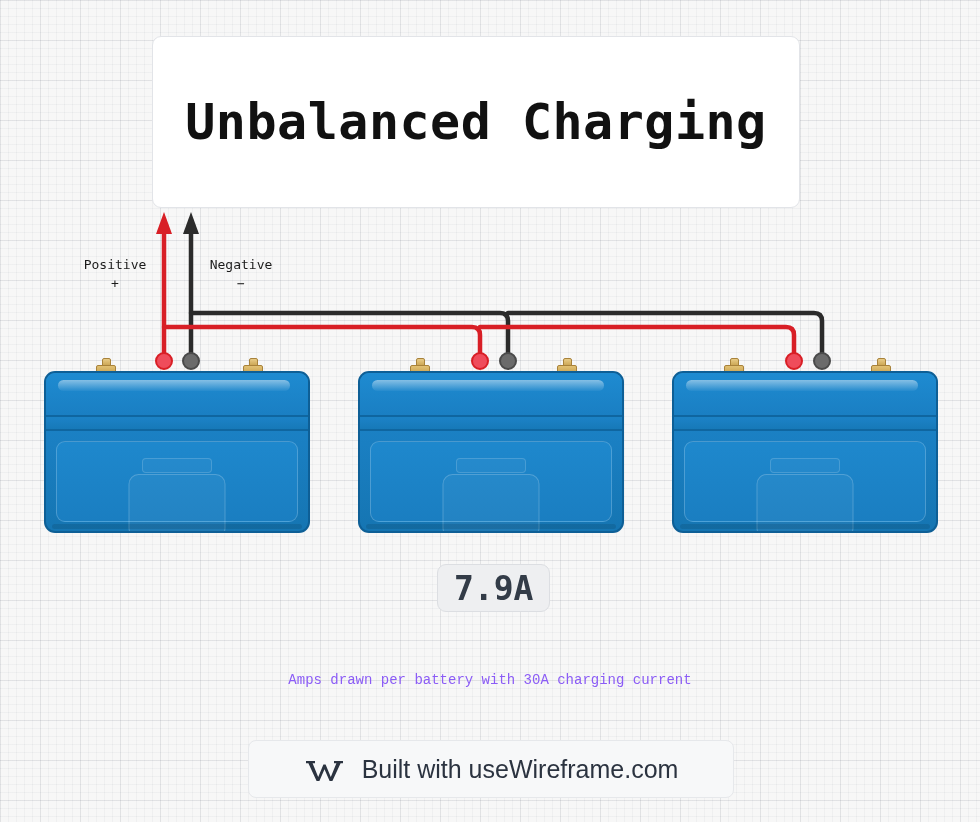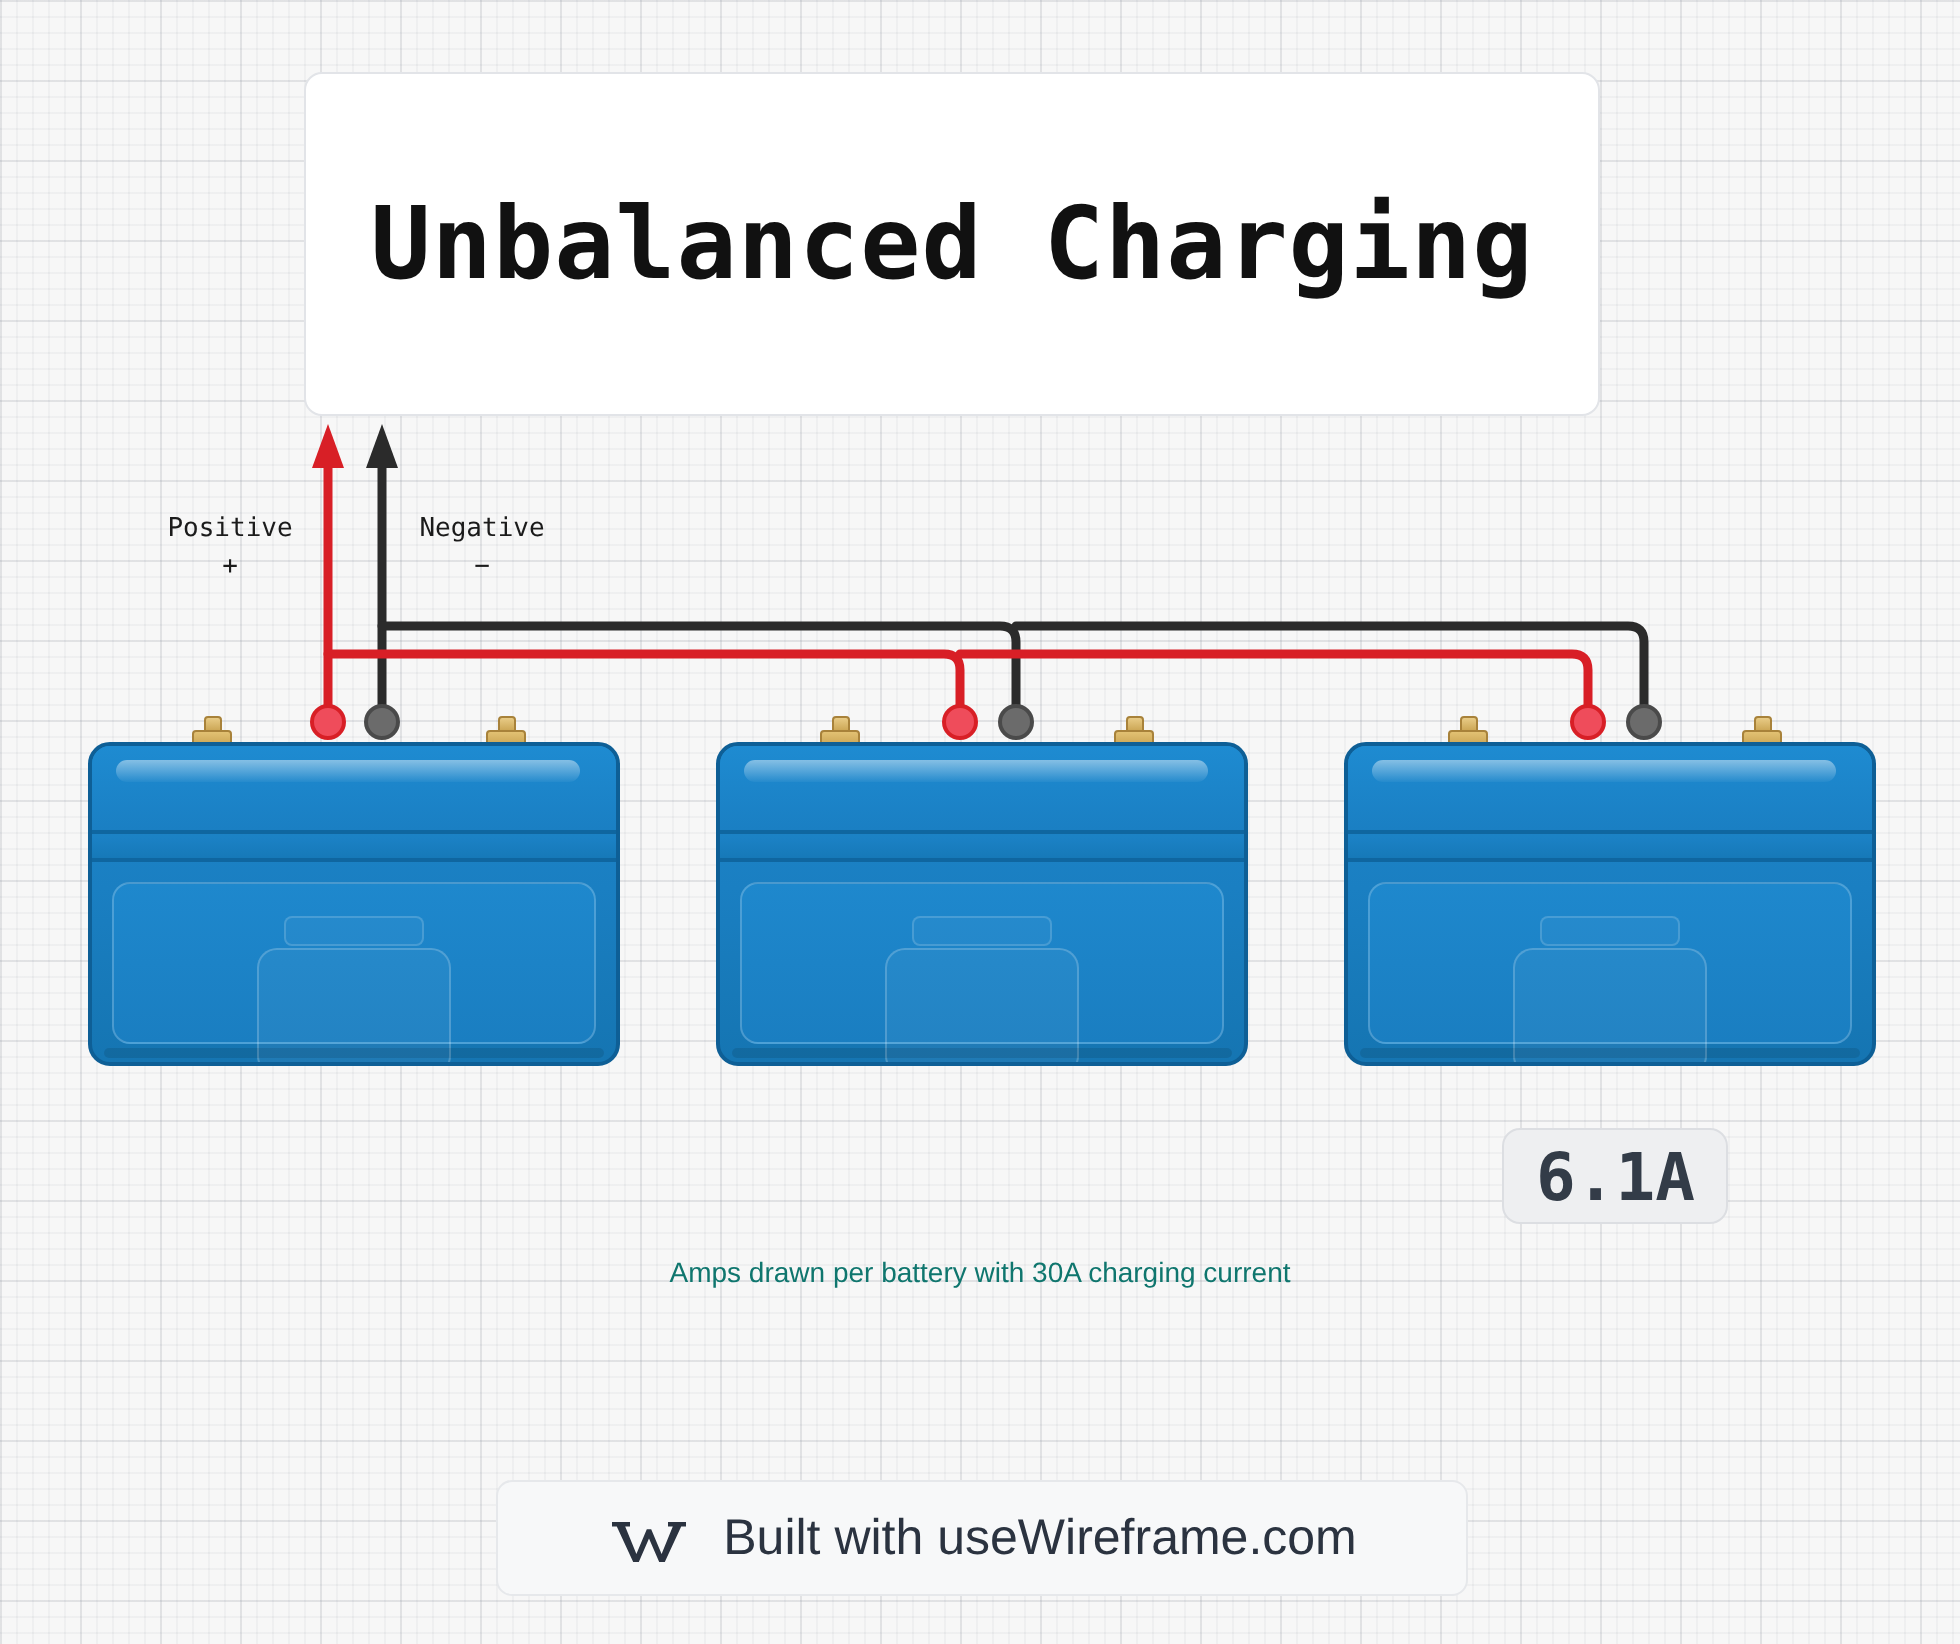--- a/index.html
+++ b/index.html
@@ -217,26 +217,26 @@
     font-weight: bold;
     color: #333c48;
     letter-spacing: 0px;
     white-space: nowrap;
   }
 
   
   .caption {
     position: absolute;
     left: 0;
-    top: 628px;
+    top: 672px;
     width: 980px;
     text-align: center;
-    font-family: Liberation Sans, sans-serif;
+    font-family: Liberation Mono, monospace;
     font-size: 14px;
-    color: #0f766e;
+    color: #8b5cf6;
   }
 
   
   .footer-badge {
     position: absolute;
     left: 248px;
     top: 740px;
     width: 486px;
     height: 58px;
     background: #f7f8f9;
@@ -363,22 +363,22 @@
       </div>
       <div class="bat-seam"></div>
       <div class="bat-panel">
         <div class="bat-strip"></div>
         <div class="bat-plate"></div>
       </div>
       <div class="bat-bottom-shadow"></div>
     </div>
   </div>
 
-  <div class="amps-badge" style="left:751px; top:564px;">
-    <span class="amps-text">6.1A</span>
+  <div class="amps-badge" style="left:437px; top:564px;">
+    <span class="amps-text">7.9A</span>
   </div>
 
   <div class="caption">Amps drawn per battery with 30A charging current</div>
 
   <div class="footer-badge">
     <svg class="footer-logo" viewBox="0 0 42 28">
       <path d="M2,6 L11,6 L11,8.2 L8.6,8.2 L14.2,22 L19.4,9.6 L21.6,9.6 L26.8,22 L32.4,8.2 L30,8.2 L30,6 L39,6 L39,8.2 L36.6,8.2 L28.4,26 L25.6,26 L20.5,14.2 L15.4,26 L12.6,26 L4.4,8.2 L2,8.2 Z" fill="#2b3340"></path>
     </svg>
     <span class="footer-text">Built with useWireframe.com</span>
   </div>

